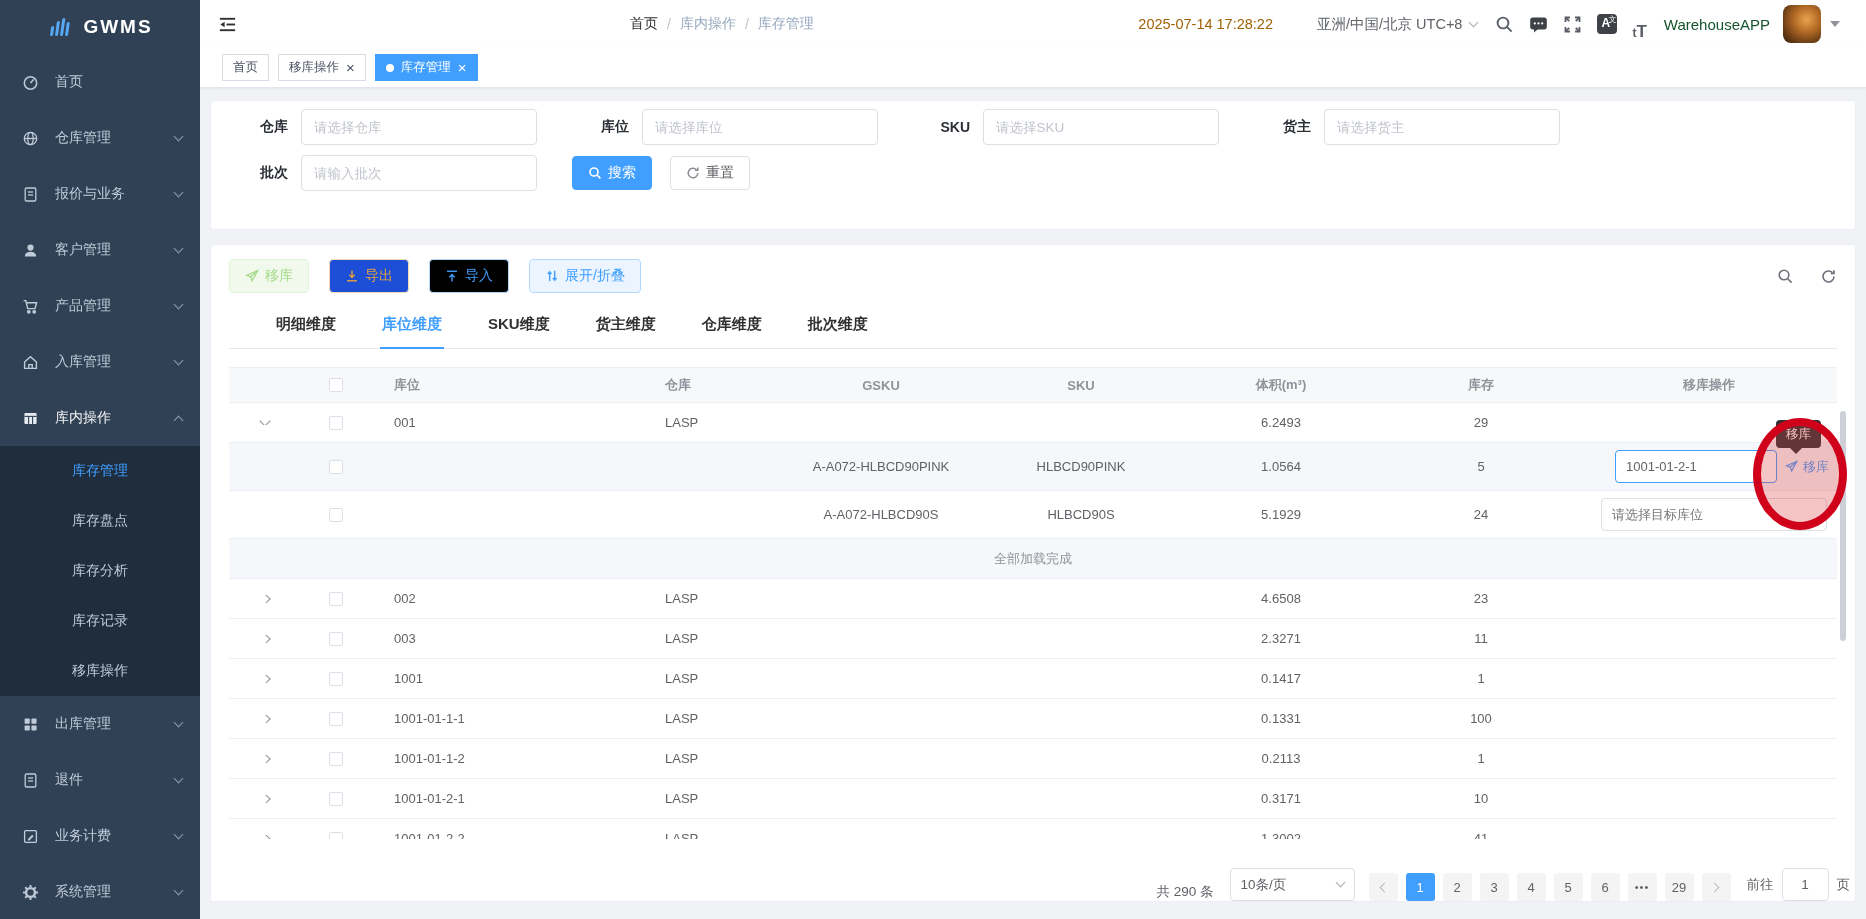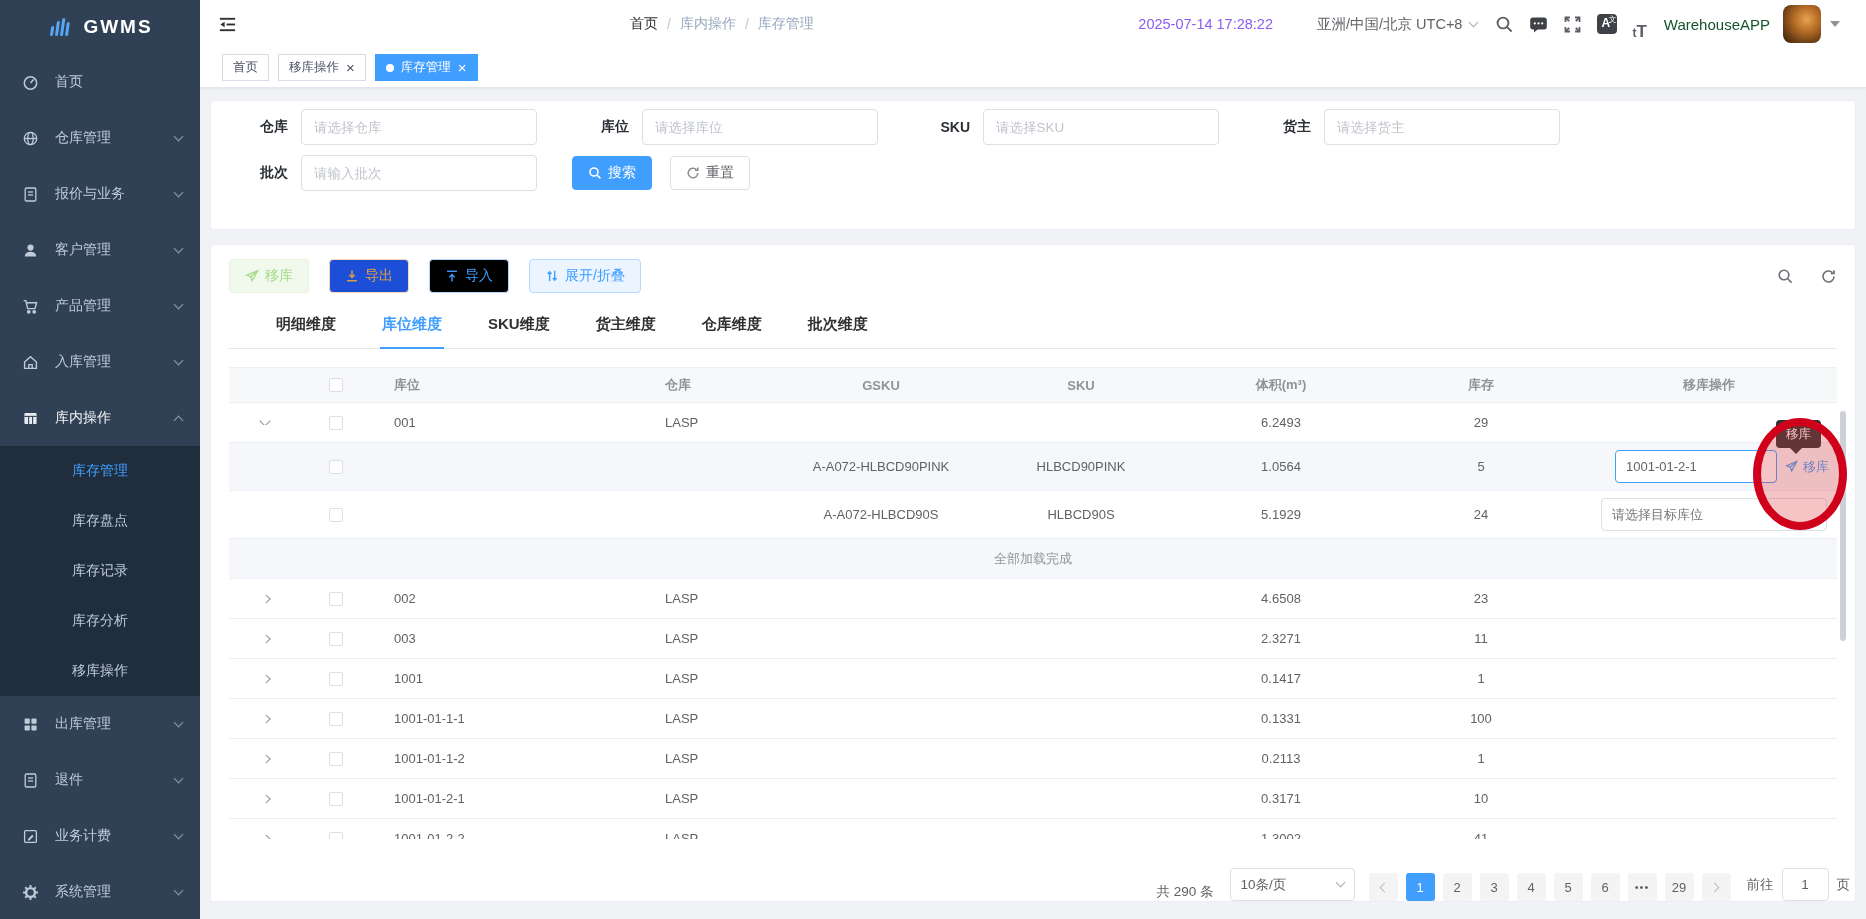--- a/index.html
+++ b/index.html
@@ -25,21 +25,21 @@
 
   
   .main { position:absolute; left:200px; top:0; width:1666px; height:919px; }
 
   .topbar { position:relative; height:48px; background:#fff; display:flex; align-items:center; padding:0 26px 0 18px; }
   .breadcrumb { position:absolute; left:430px; top:0; height:48px; display:flex; align-items:center; gap:9px; font-size:14px; }
   .bc-current { color:#303133; }
   .bc-sep { color:#c0c4cc; }
   .bc-link { color:#97a8be; }
   .top-right { margin-left:auto; display:flex; align-items:center; }
-  .hdr-time { color:#8b5cf6; font-size:14.5px; }
+  .hdr-time { color:#a16207; font-size:14.5px; }
   .hdr-tz { margin-left:44px; color:#5f6368; font-size:14.5px; display:flex; align-items:center; gap:8px; }
   .tz-caret { width:7px; height:7px; border-right:1.5px solid #a8abb2; border-bottom:1.5px solid #a8abb2; transform:rotate(45deg); margin-top:-4px; }
   .hdr-icons { display:flex; align-items:center; gap:15px; margin-left:18px; }
   .hicon { width:19px; height:19px; display:block; color:#5a5e66; }
   .trans-icon { width:20px; height:20px; background:#3e4145; border-radius:4px; position:relative; }
   .trans-icon::before { content:"A"; position:absolute; left:4px; top:2px; color:#fff; font-size:12px; font-weight:bold; }
   .trans-icon::after { content:"文"; position:absolute; right:1px; top:0px; color:#fff; font-size:8px; }
   .tT-icon { color:#5a5e66; font-weight:600;margin-top:16px; }
   .tT-icon .t1 { font-size:12px; } .tT-icon .t2 { font-size:17px; }
   .hdr-user { margin-left:17px; color:#14532d; font-size:15px; }
@@ -236,22 +236,22 @@
           <line x1="6.6" y1="6.4" x2="6.6" y2="14" stroke="#304156" stroke-width="1.1"></line>
           <line x1="10.6" y1="6.4" x2="10.6" y2="14" stroke="#304156" stroke-width="1.1"></line>
         </svg>
         <span>库内操作</span>
         <span class="caret up"></span>
       </div>
 
       <div class="submenu">
         <div class="submenu-item active">库存管理</div>
         <div class="submenu-item">库存盘点</div>
+        <div class="submenu-item">库存分析</div>
         <div class="submenu-item">库存记录</div>
-        <div class="submenu-item">库存分析</div>
         <div class="submenu-item">移库操作</div>
       </div>
 
       <div class="menu-item">
         <svg class="micon" viewBox="0 0 17 17" fill="#bfcbd9">
           <rect x="2.6" y="2.6" width="5.2" height="5.2" rx="0.8"></rect>
             <rect x="9.4" y="2.6" width="5.2" height="5.2" rx="0.8"></rect>
           <rect x="2.6" y="9.4" width="5.2" height="5.2" rx="0.8"></rect>
             <rect x="9.4" y="9.4" width="5.2" height="5.2" rx="0.8"></rect>
         </svg>

